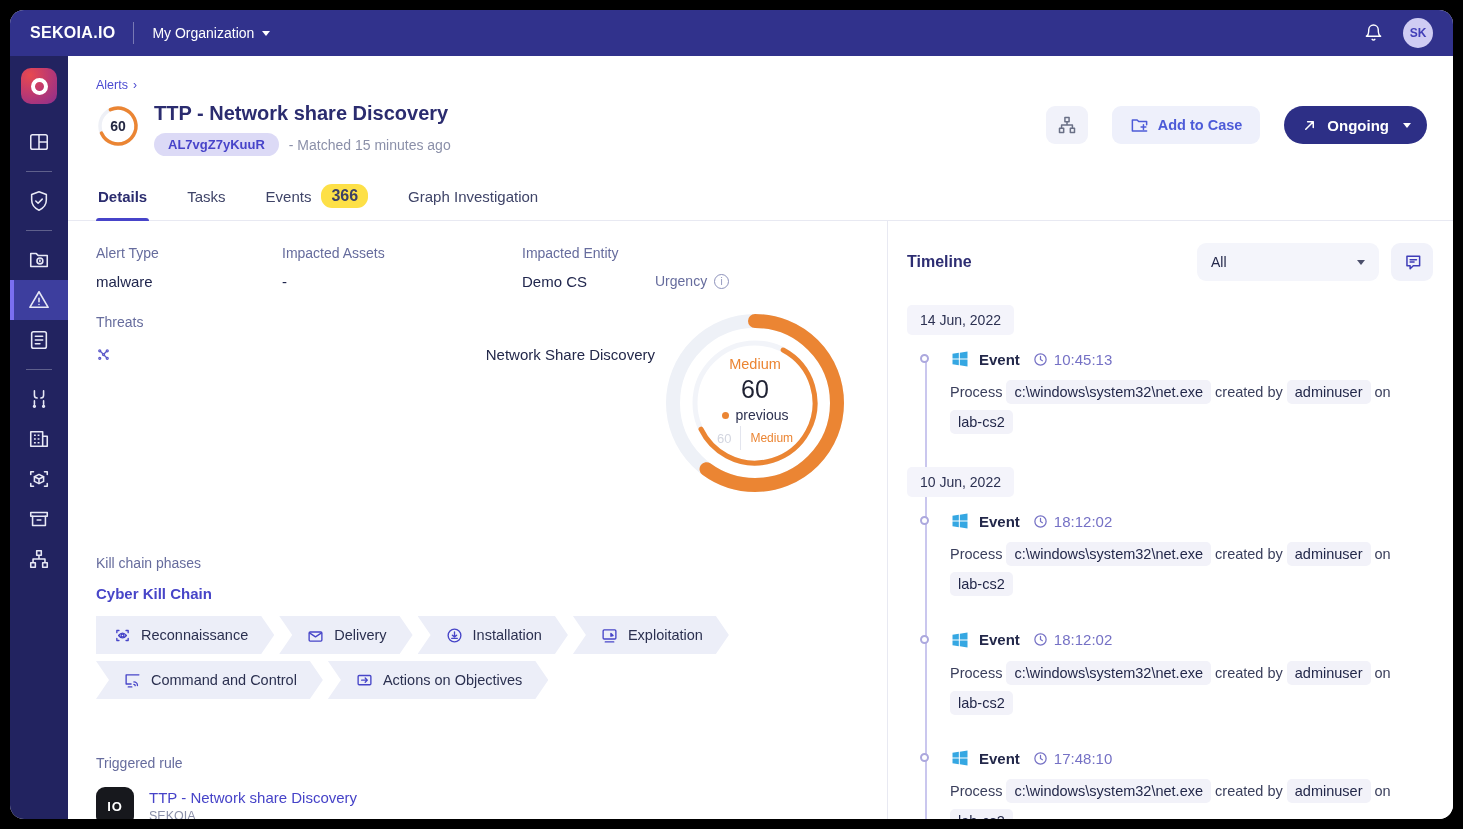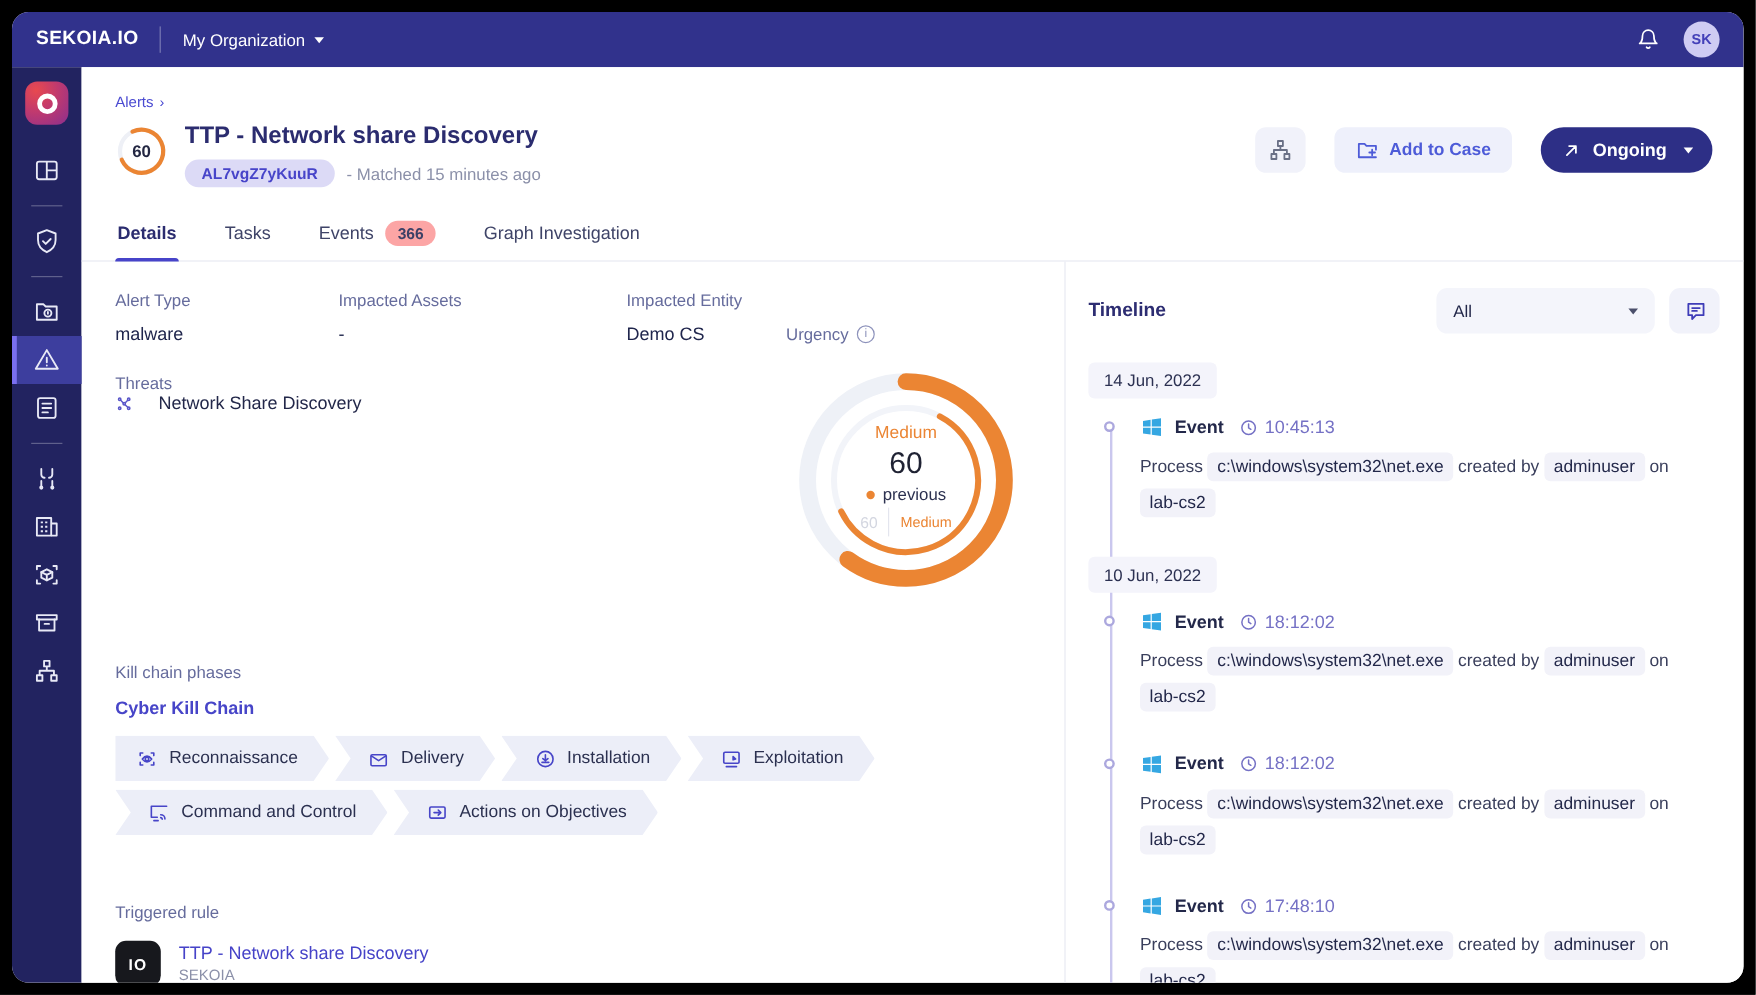--- a/index.html
+++ b/index.html
@@ -64,21 +64,21 @@
                 padding:0 16px 0 18px; cursor:pointer; font-family:inherit; }
   .btn-status .caret { margin-left:4px; }
 
   
   .tabs { display:flex; gap:36px; padding:0 28px; margin-top:20px; border-bottom:1px solid #e8e9f2; }
   .tab { font-size:15px; color:#3f4468; padding:8px 2px 12px; position:relative; cursor:pointer;
          display:flex; align-items:center; gap:10px; }
   .tab.active { color:#2b2c6f; font-weight:bold; }
   .tab.active::after { content:''; position:absolute; left:0; right:0; bottom:-1px; height:3px;
                        background:#4744c9; border-radius:3px 3px 0 0; }
-  .tab-badge { background:#fca5a5; color:#3c4066; font-size:13px; font-weight:bold;
+  .tab-badge { background:#fde047; color:#3c4066; font-size:16px; font-weight:bold;
                border-radius:11px; padding:3px 10px; }
 
   
   .content { flex:1; display:flex; min-height:0; }
   .details-col { flex:1; padding:24px 20px 0 28px; min-width:0; }
   .timeline-col { width:566px; border-left:1px solid #e8e9f2; padding:22px 20px 0 10px;
                   flex-shrink:0; overflow:hidden; }
 
   .details-top { display:flex; }
   .fields-left { flex:1; min-width:0; }
@@ -95,22 +95,22 @@
   .g-level { color:#EB8533; font-size:14.5px; }
   .g-value { color:#1f2233; font-size:25px; margin:1px 0; }
   .g-prev-row { display:flex; align-items:center; gap:7px; color:#2c3150; font-size:14px; }
   .g-dot { width:7px; height:7px; background:#EB8533; border-radius:50%; }
   .g-prev-detail { display:flex; align-items:center; gap:9px; margin-top:1px; }
   .g-prev-val { color:#d3d6e0; font-size:13px; }
   .g-sep { width:1px; height:24px; background:#e3e5ee; }
   .g-prev-level { color:#EB8533; font-size:12px; }
 
   .threats-section { margin-top:24px; }
-  .threat-item { display:flex; align-items:center; gap:21px; margin-top:1px;
-                 color:#23284a; font-size:15px; }
+  .threat-item { display:flex; align-items:center; gap:11px; margin-top:16px;
+                 color:#23284a; font-size:15px;justify-content:space-between; }
   .threat-ic { color:#5a57c9; }
 
   .killchain { margin-top:52px; }
   .kc-name { color:#4745c8; font-size:15px; font-weight:bold; margin-top:14px; }
   .kc-rows { margin-top:14px; }
   .kc-row { display:flex; margin-bottom:7px; }
   .kc-chip { background:#eceef8; height:38px; display:flex; align-items:center; gap:10px;
              font-size:14.5px; color:#2b3050; padding:0 26px 0 18px; margin-right:5px;
              clip-path:polygon(0 0, calc(100% - 13px) 0, 100% 50%, calc(100% - 13px) 100%, 0 100%);
              cursor:pointer; }

